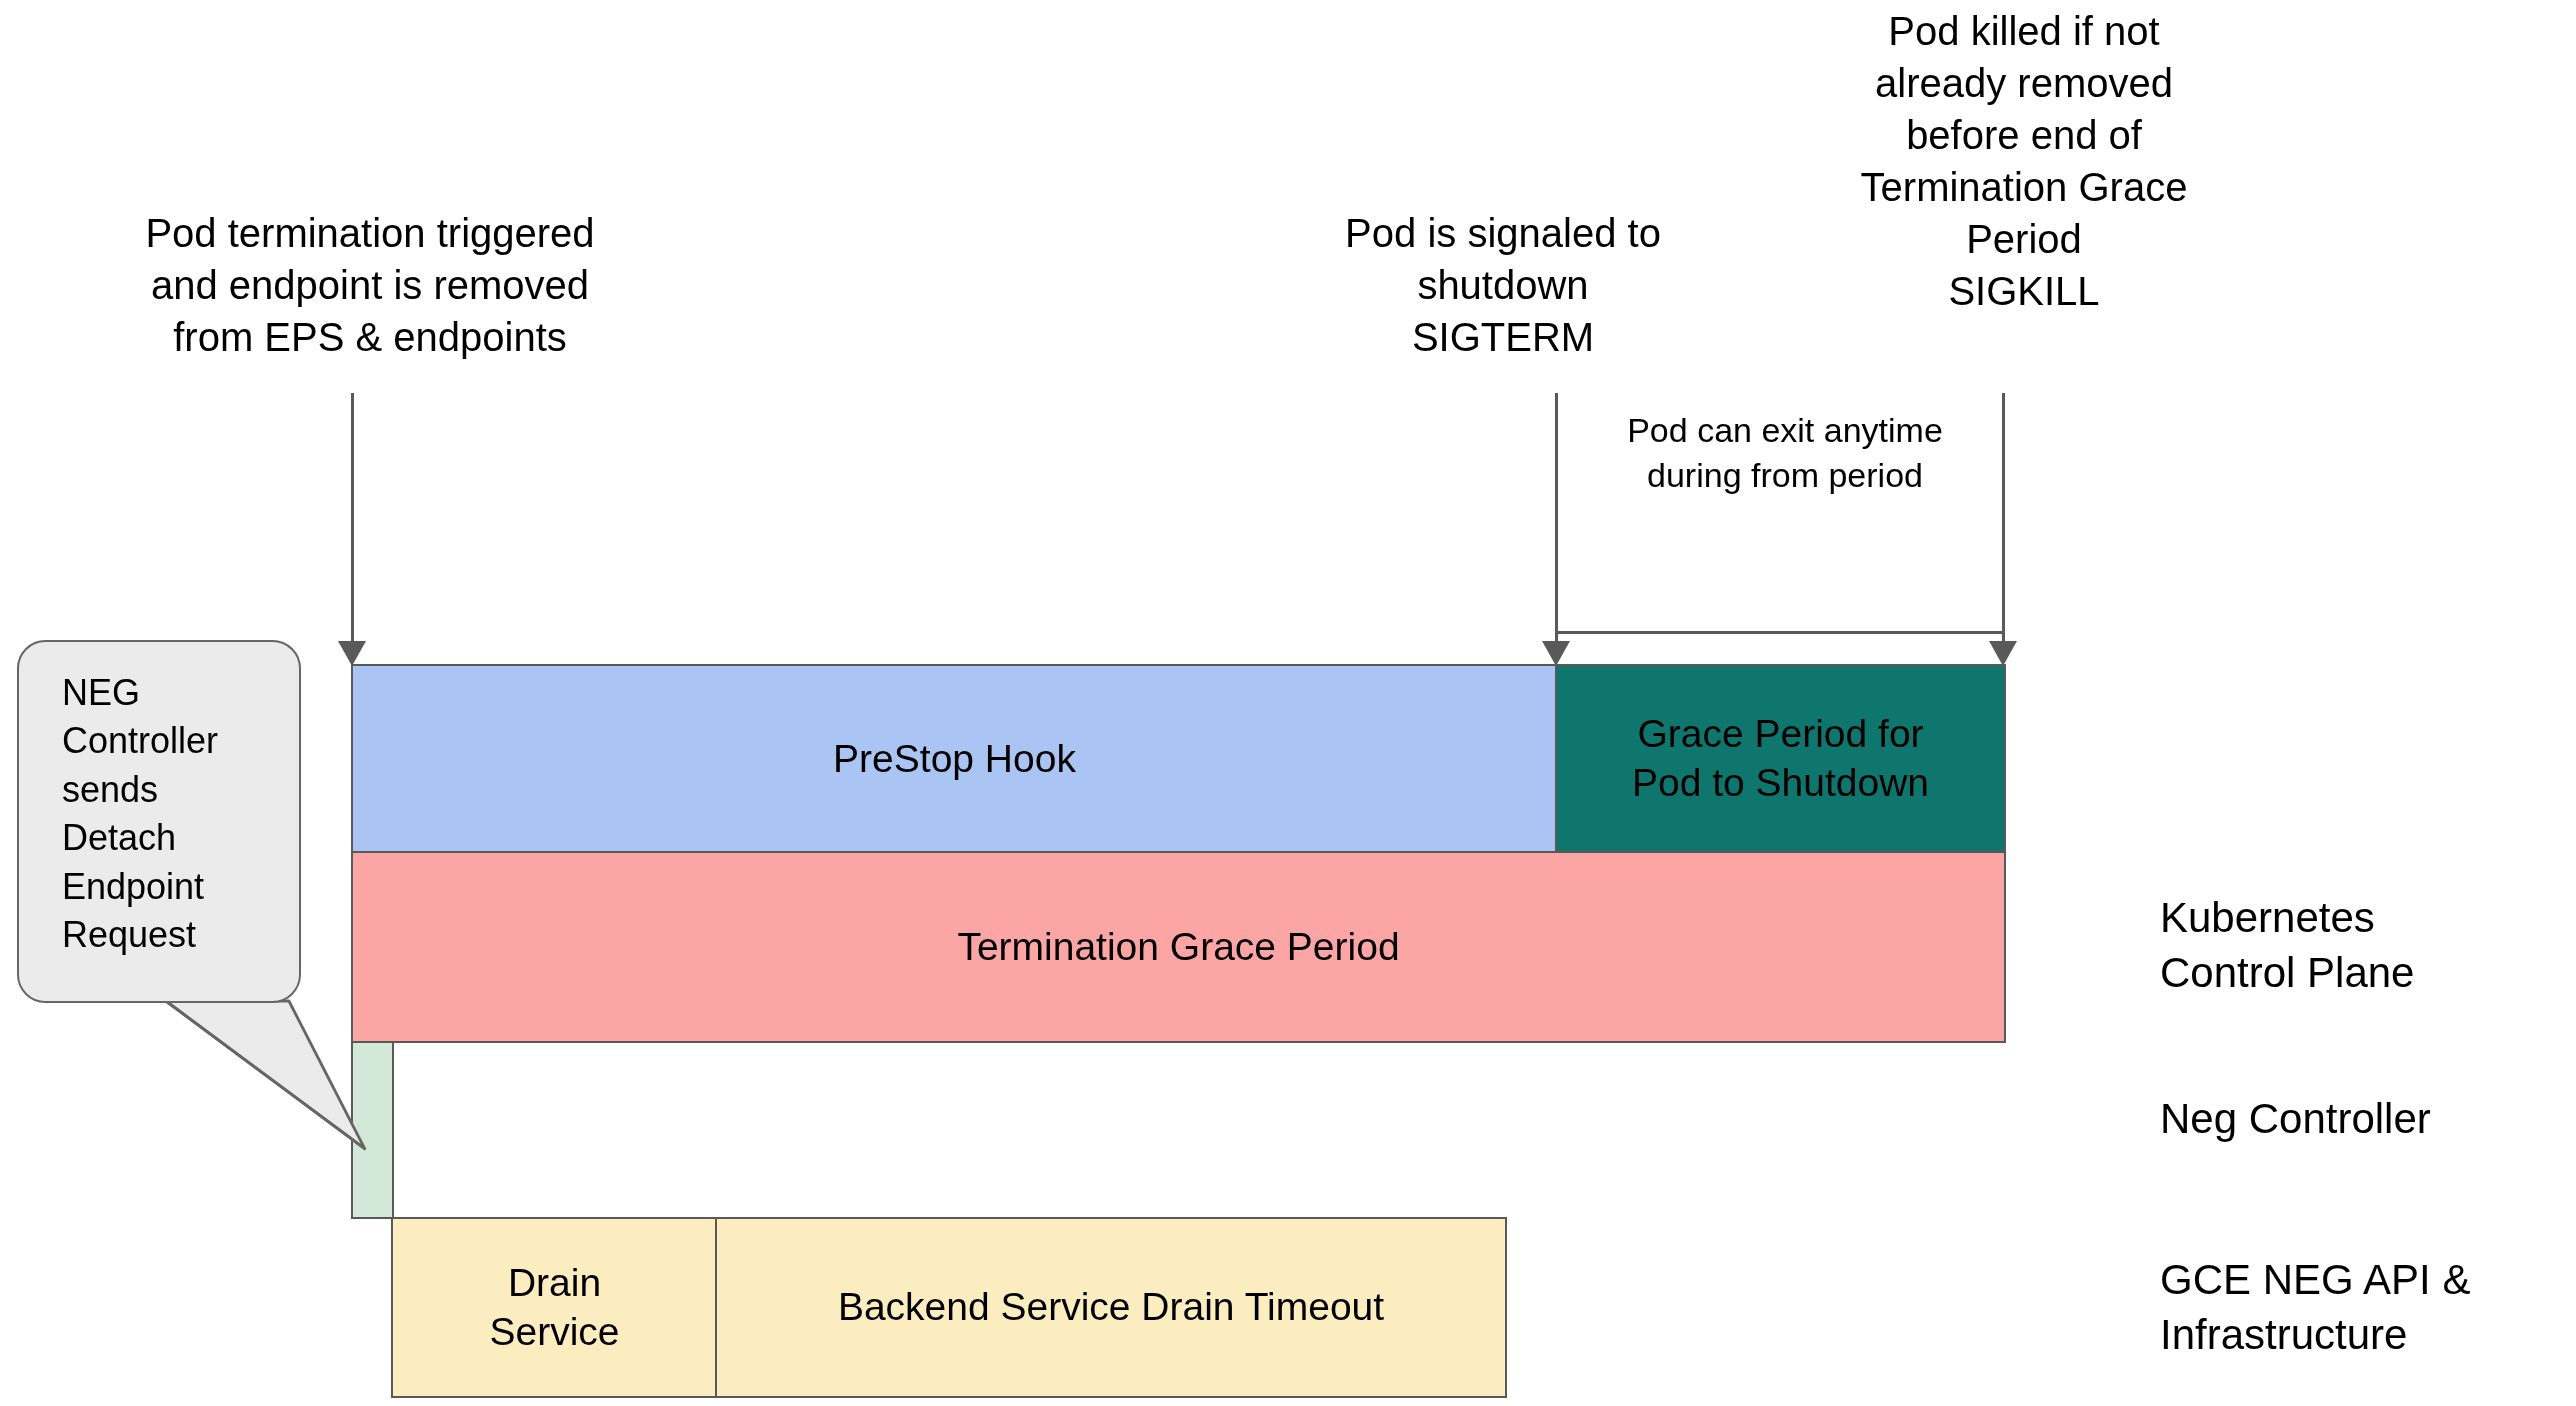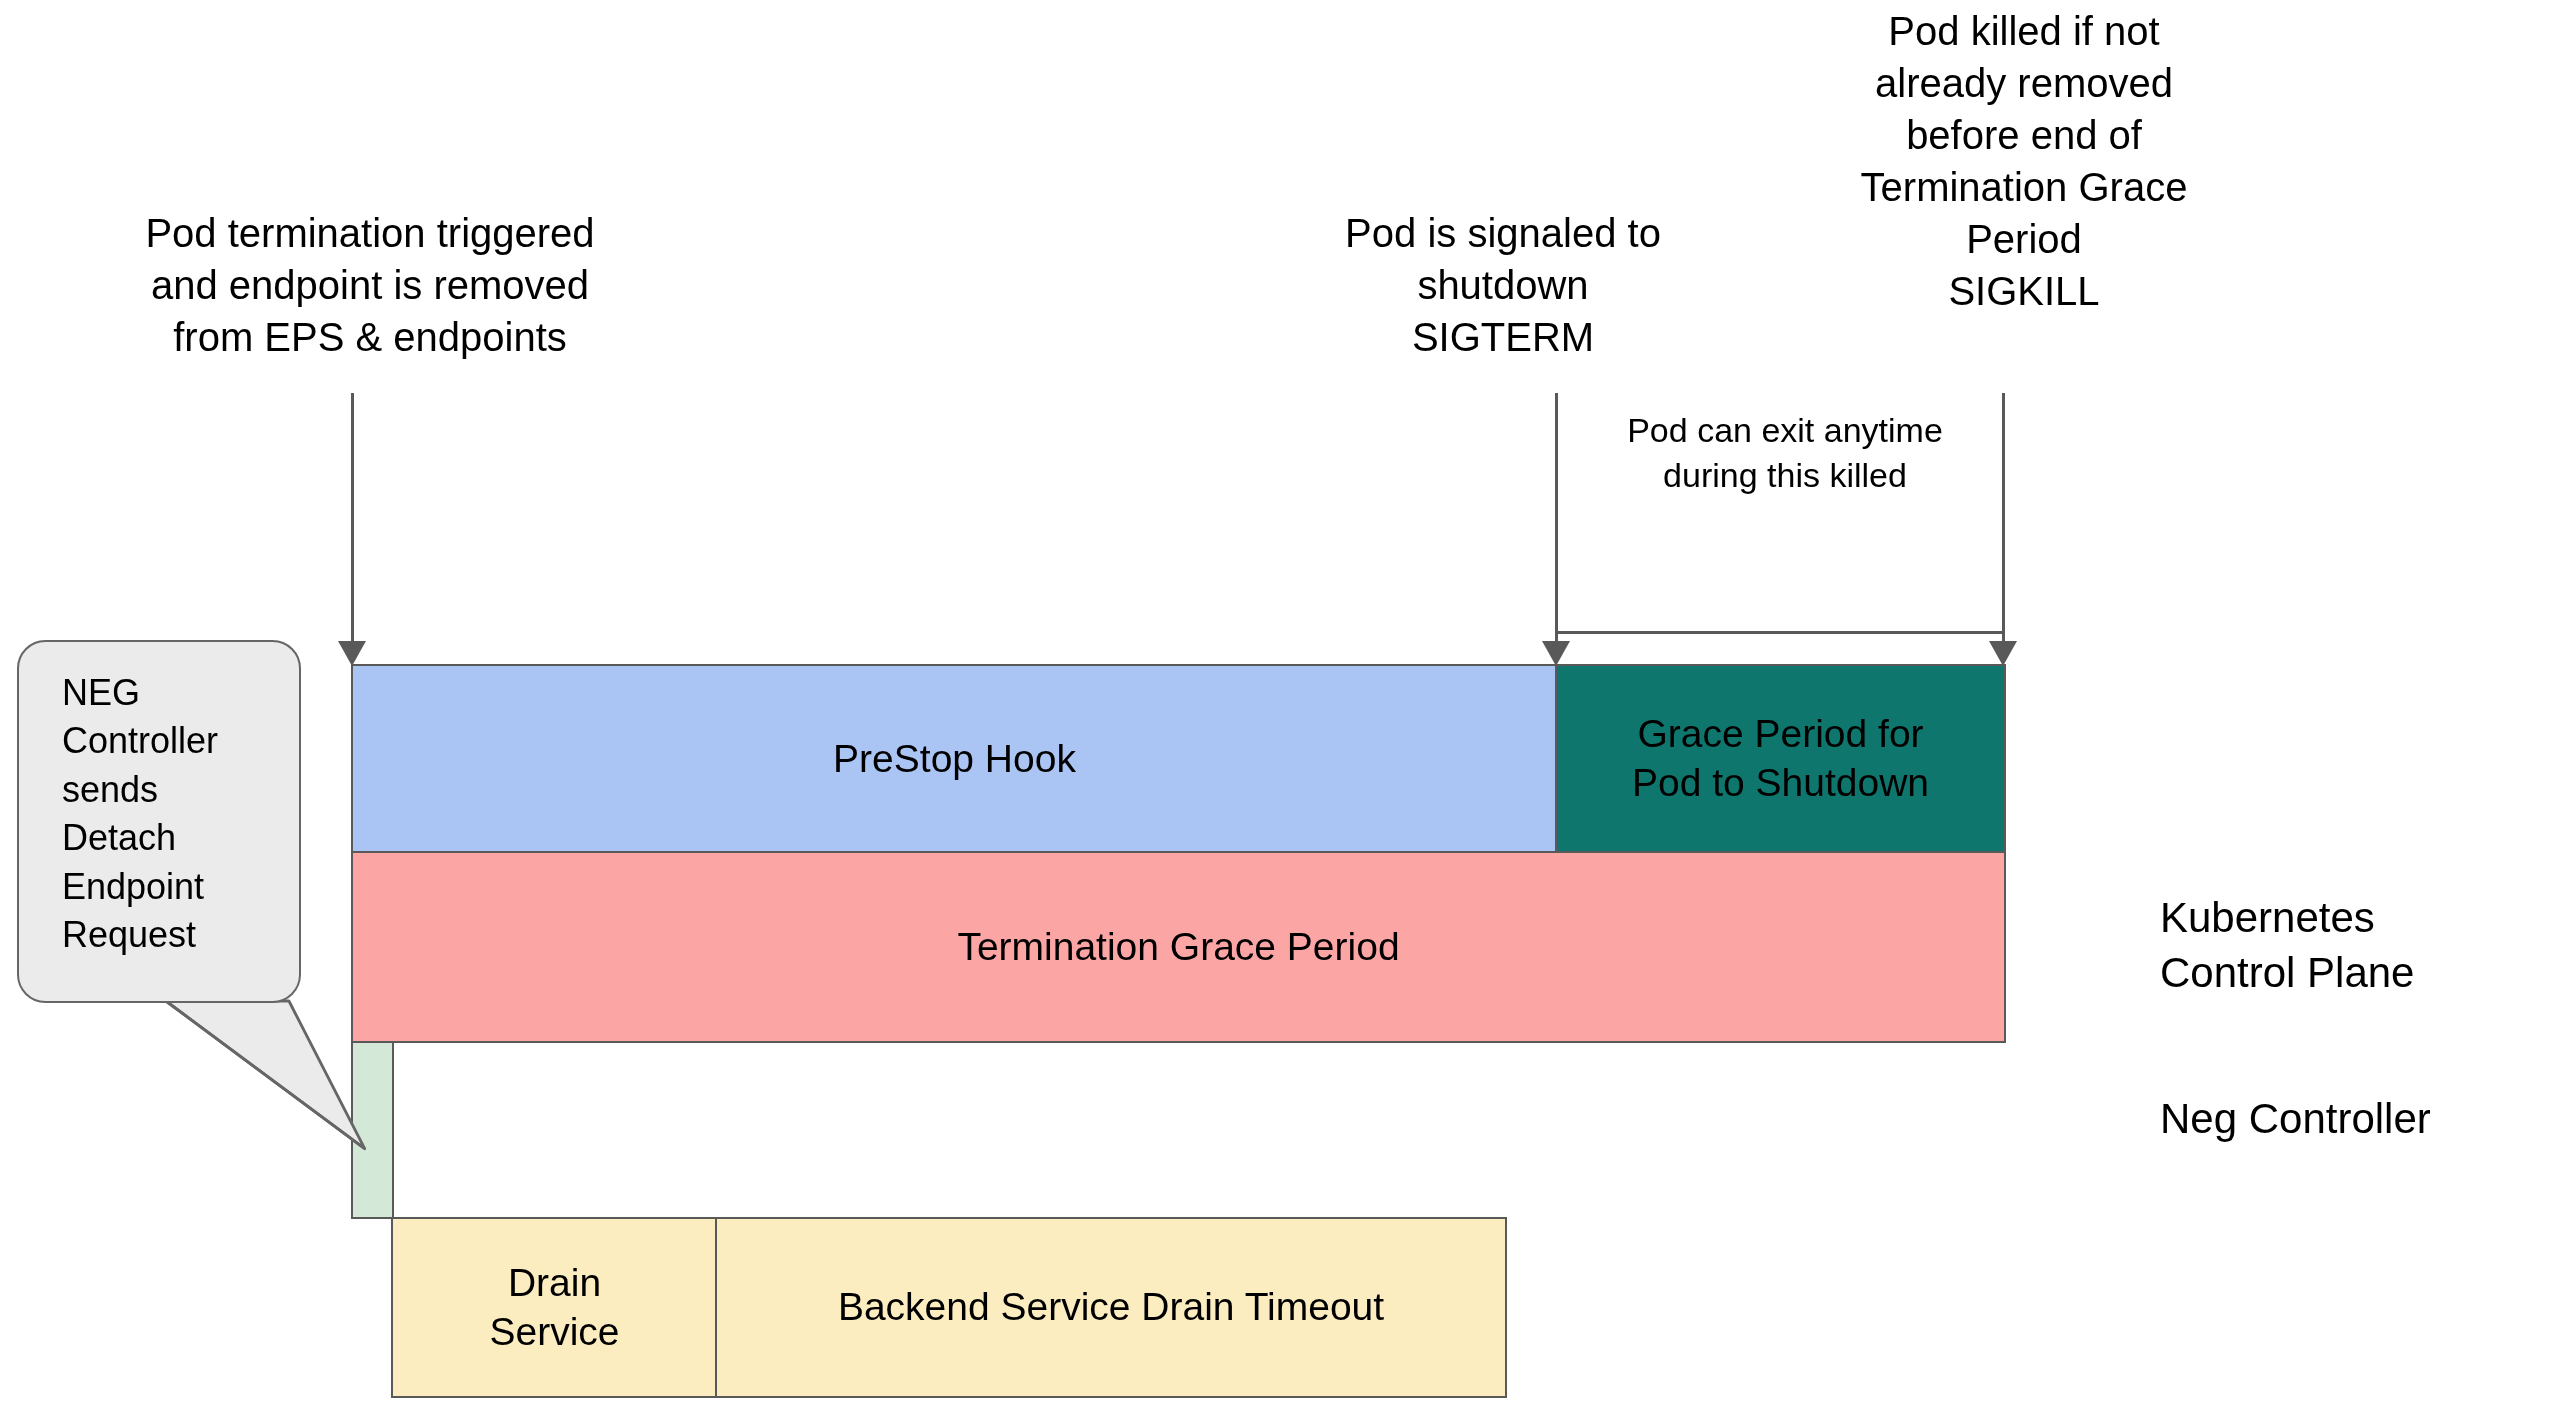--- a/index.html
+++ b/index.html
@@ -153,21 +153,21 @@
 SIGTERM</div>
 
   <div class="annot" id="annot-sigkill">Pod killed if not
 already removed
 before end of
 Termination Grace
 Period
 SIGKILL</div>
 
   <div class="annot" id="annot-podexit">Pod can exit anytime
-during this killed</div>
+during from period</div>
 
   <div class="vline" style="left:351px; top:393px; height:254px;"></div>
   <div class="arrowhead" style="left:338px; top:641px;"></div>
 
   <div class="vline" style="left:1555px; top:393px; height:254px;"></div>
   <div class="arrowhead" style="left:1542px; top:641px;"></div>
 
   <div class="vline" style="left:2002px; top:393px; height:254px;"></div>
   <div class="arrowhead" style="left:1989px; top:641px;"></div>
 
@@ -210,15 +210,17 @@
 Detach
 Endpoint
 Request</div>
 
 
   <div class="lane-label" style="left:2160px; top:891px; width:408px;">Kubernetes
 Control Plane</div>
 
   <div class="lane-label" style="left:2160px; top:1092px; width:408px;">Neg Controller</div>
 
+  <div class="lane-label" style="left:2160px; top:1253px; width:408px;">GCE NEG API &amp;
+Infrastructure</div>
 
 </div>
 
 
 </body></html>

